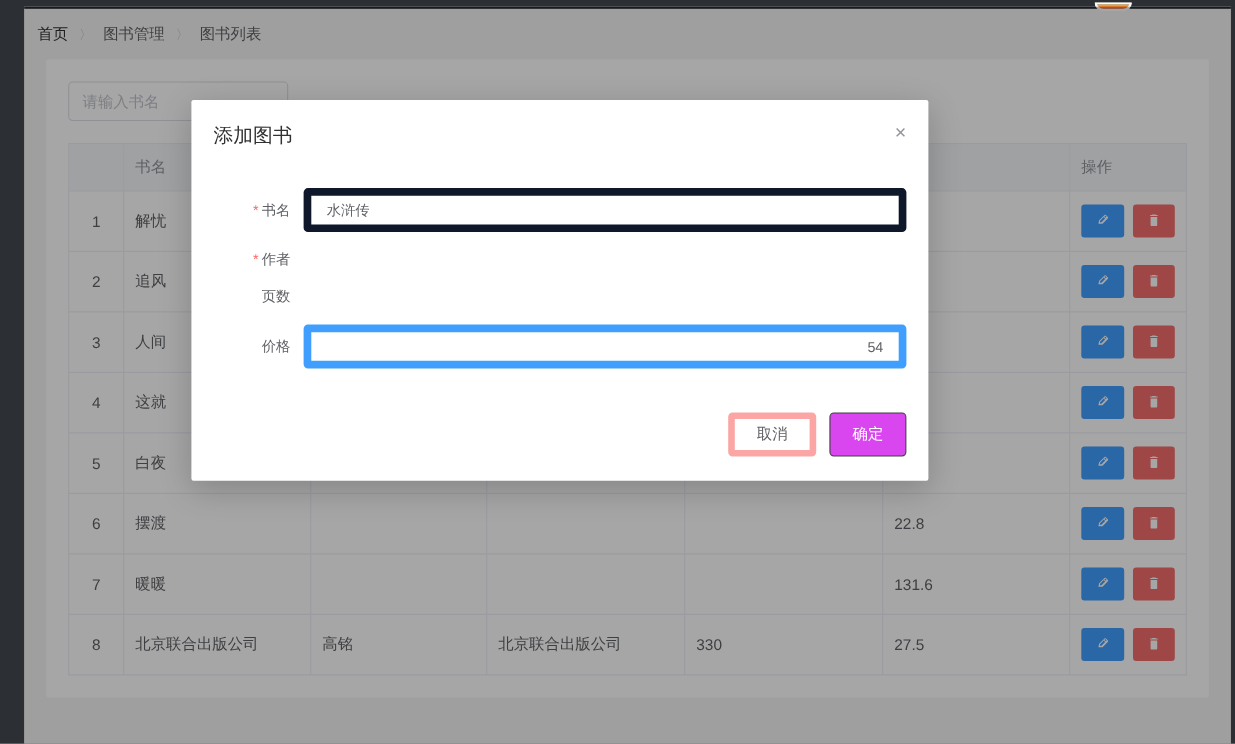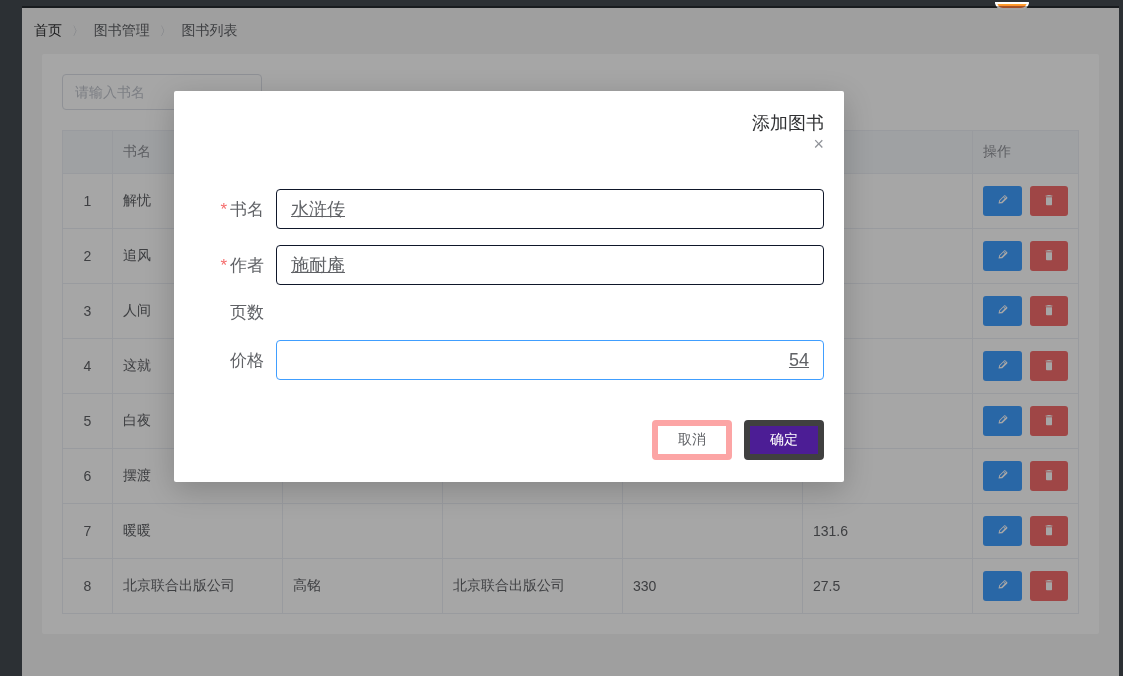--- a/index.html
+++ b/index.html
@@ -110,22 +110,21 @@
   top: 85px;
   width: 670px;
   background: #fff;
   border-radius: 2px;
   box-shadow: 0 8px 30px rgba(0,0,0,.2);
 }
 .modal-head {
   padding: 20px 20px 8px 20px;
   display: flex;
   justify-content: space-between;
-  align-items: flex-end;
-  flex-direction: column;
+  align-items: flex-start;
 }
 .modal-title { font-size: 18px; color: #303133; }
 .modal-close {
   color: #909399;
   font-size: 18px;
   cursor: pointer;
   background: none;
   border: none;
   line-height: 1;
 }
@@ -133,49 +132,48 @@
 .form-row {
   display: flex;
   align-items: center;
   margin: 16px 0;
 }
 .form-label {
   width: 82px;
   text-align: right;
   padding-right: 12px;
   color: #606266;
-  font-size: 17px;
+  font-size: 13px;
 }
 .form-label .req { color: #f56c6c; margin-right: 3px; }
 .form-input {
   flex: 1;
   height: 40px;
-  border: 1px solid #0f172a;
+  border: 7px solid #0f172a;
   border-radius: 4px;
   padding: 0 14px;
-  font-size: 18px;
+  font-size: 13px;
   color: #606266;
-  text-decoration: underline;
 }
 .form-input.focused { border-color: #409eff; text-align: right; }
 .modal-foot {
   padding: 12px 20px 22px 20px;
   display: flex;
   justify-content: flex-end;
   gap: 12px;
 }
 .btn {
   height: 40px;
   padding: 0 20px;
   border-radius: 4px;
   font-size: 14px;
   cursor: pointer;
 }
 .btn-default { background: #fff; border: 6px solid #fca5a5; color: #606266; }
-.btn-primary { background: #4c1d95; border: 6px solid #404040; color: #fff; }
+.btn-primary { background: #d946ef; border: 1px solid #404040; color: #fff; }
 </style>
 </head>
 <body>
 
 <div class="page">
   <div class="top-strip"></div>
   <div class="orange-badge"></div>
 
   <div class="breadcrumb">
     <span class="home">首页</span>
@@ -399,21 +397,20 @@
       <div class="modal-title">添加图书</div>
       <button class="modal-close">×</button>
     </div>
     <div class="modal-body">
       <div class="form-row">
         <label class="form-label"><span class="req">*</span><span>书名</span></label>
         <input class="form-input" value="水浒传" style="">
       </div>
       <div class="form-row">
         <label class="form-label"><span class="req">*</span><span>作者</span></label>
-        <input class="form-input" value="施耐庵" style="">
       </div>
       <div class="form-row">
         <label class="form-label"><span>页数</span></label>
       </div>
       <div class="form-row">
         <label class="form-label"><span>价格</span></label>
         <input class="form-input focused" value="54" style="">
       </div>
     </div>
     <div class="modal-foot">

